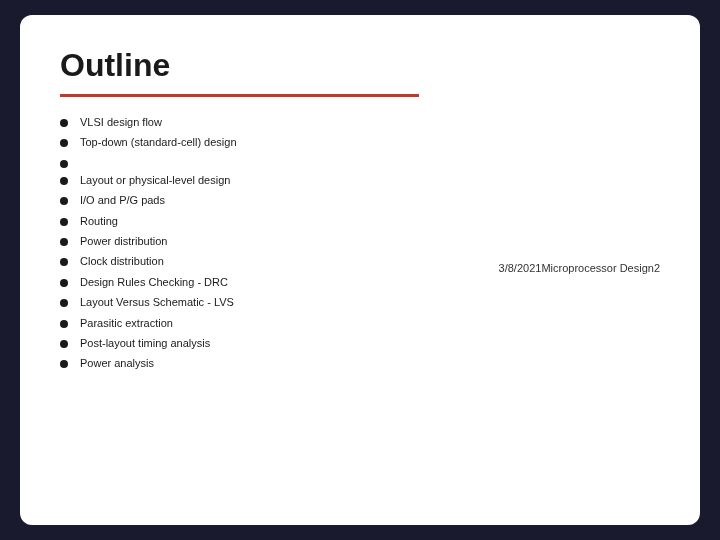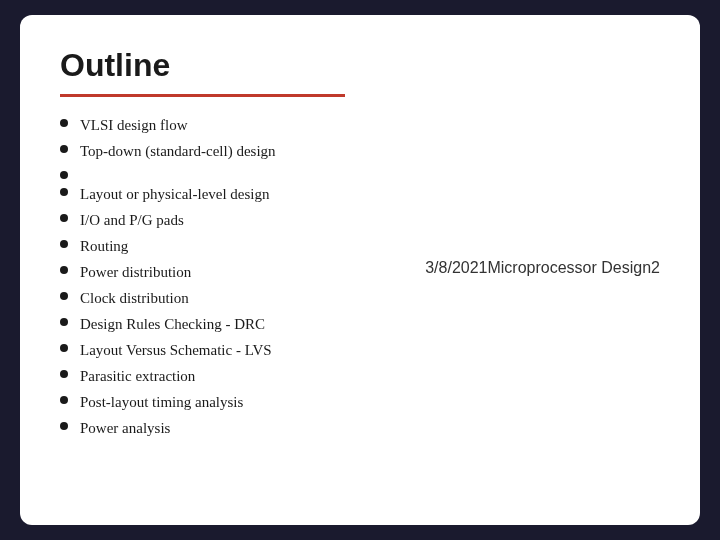--- a/index.html
+++ b/index.html
@@ -50,42 +50,42 @@
 
     .bullet-list {
       list-style: none;
       padding: 0;
     }
 
     .bullet-list li {
       display: flex;
       align-items: flex-start;
       margin-bottom: 5px;
-      font-size: 15px;
+      font-size: 11px;
       color: #1a1a1a;
-      font-family: Liberation Serif, serif;
+      font-family: Liberation Sans, sans-serif;
       line-height: 1.4;
     }
 
     .bullet-dot {
       width: 8px;
       height: 8px;
       background: #1a1a1a;
       border-radius: 50%;
       margin-right: 12px;
       margin-top: 4px;
       flex-shrink: 0;
     }
 
     .slide-footer {
       display: flex;
       justify-content: space-between;
       align-items: center;
       padding: 8px 40px 12px 40px;
-      font-size: 16px;
+      font-size: 11px;
       color: #333;
       border-top: none;
     }
 
     .footer-left {
       color: #333;
     }
 
     .footer-center {
       color: #333;

